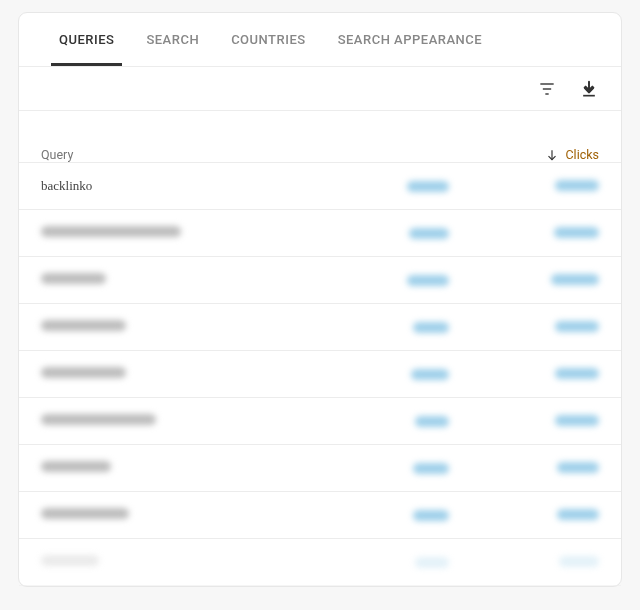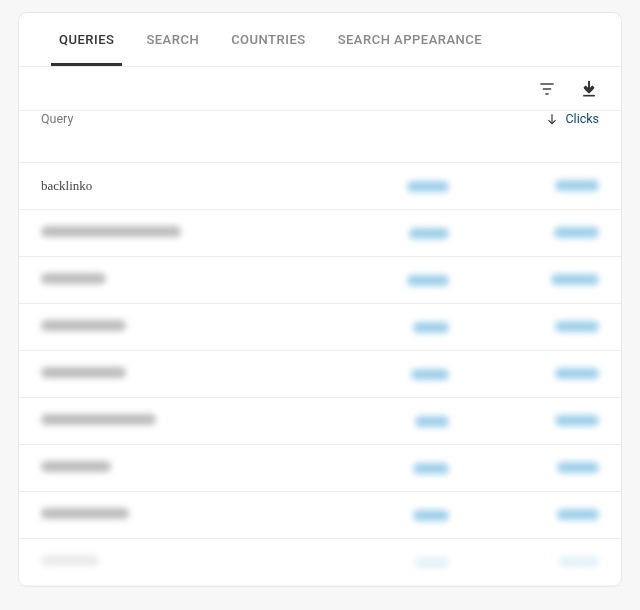--- a/index.html
+++ b/index.html
@@ -51,36 +51,36 @@
       height: 44px;
       display: flex;
       justify-content: flex-end;
       align-items: center;
       gap: 22px;
       padding: 0 22px;
       border-bottom: 1px solid #ececec;
     }
     .headerrow {
       display: flex;
-      align-items: flex-start;
+      align-items: flex-end;
       padding: 0 22px;
       height: 52px;
       border-bottom: 1px solid #ececec;
       font-size: 12.5px;
       color: #777;
     }
     .col-query { flex: 1 1 auto; }
     .col-clicks {
       width: 150px;
       text-align: right;
       display: flex;
       justify-content: flex-end;
       align-items: center;
       gap: 6px;
-      color: #0c4a6e;
+      color: #a16207;
     }
     .col-impr {
       width: 150px;
       text-align: right;
     }
     .row {
       display: flex;
       align-items: center;
       padding: 0 22px;
       height: 47px;

